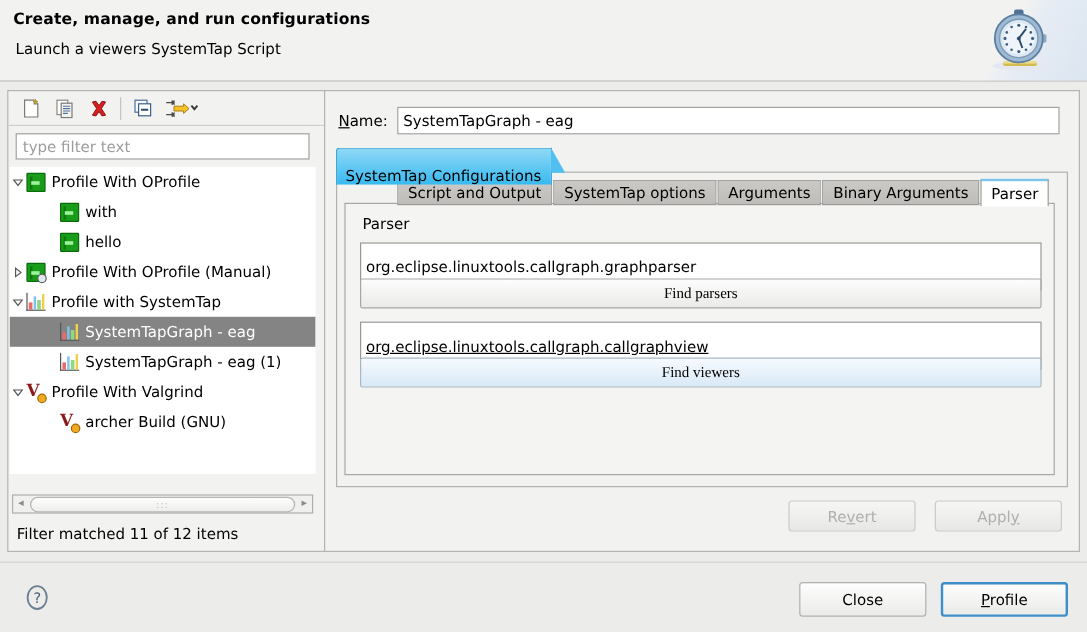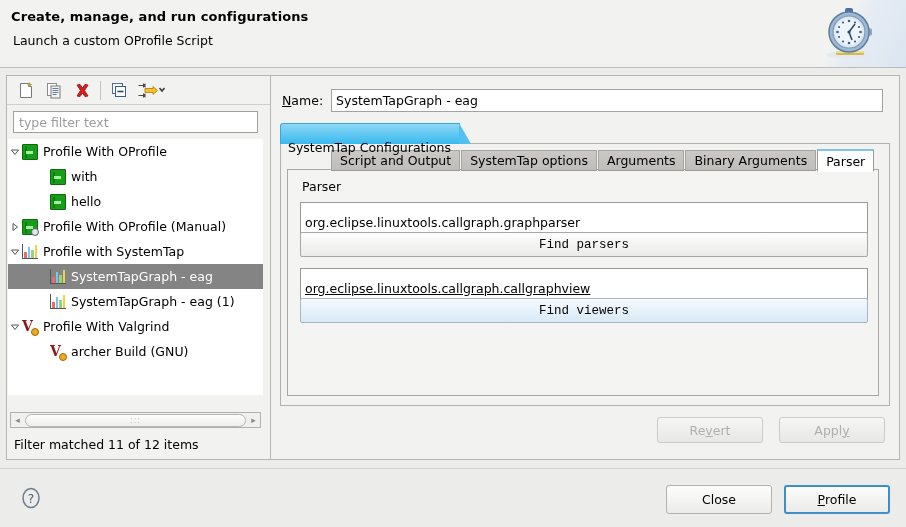--- a/index.html
+++ b/index.html
@@ -259,28 +259,28 @@
   }
 
   .outer-tabfolder {
     position: absolute;
     left: 9px; top: 47px;
     width: 610px; height: 283px;
   }
   .outer-tab {
     position: absolute;
     left: 0; top: 0;
-    height: 21px;
-    padding: 16px 8px 0 7px;
+    height: 31px;
+    padding: 4px 8px 0 7px;
     background: linear-gradient(#8fd8f6, #37b9ef);
     border: 1px solid #3aa9d8;
     border-bottom: none;
     border-radius: 3px 0 0 0;
     box-sizing: border-box;
-    display: flex; align-items: flex-start;
+    display: flex; align-items: flex-end;
     font-size: 12.5px;
     color: #000;
     z-index: 3;
   }
   .outer-tab::after {
     content: "";
     position: absolute;
     right: -12px; top: -1px;
     width: 0; height: 0;
     border-style: solid;
@@ -354,21 +354,21 @@
     outline: none;
   }
   .pbtn {
     position: absolute;
     left: 12px;
     width: 568px; height: 25px;
     background: linear-gradient(#fdfdfd, #eaeae8);
     border: 1px solid #a8a6a4;
     border-radius: 2px;
     box-sizing: border-box;
-    font-family: Liberation Mono, monospace;
+    font-family: Liberation Serif, serif;
     font-size: 12.5px;
     color: #000;
     cursor: default;
   }
   .pbtn.focus {
     background: linear-gradient(#f6fafe, #d8e9f6);
     border-color: #a4b8c6;
   }
 
   .ar-buttons {
@@ -425,21 +425,21 @@
     background: linear-gradient(#fdfdfd, #eaeae8);
     text-align: center;
   }
   u.mn { text-decoration: underline; }
 </style>
 </head>
 <body>
 
 <div class="header">
   <div class="header-title">Create, manage, and run configurations</div>
-  <div class="header-sub">Launch a custom OProfile Script</div>
+  <div class="header-sub">Launch a viewers SystemTap Script</div>
   <div class="header-banner">
     <svg class="stopwatch" width="66" height="58" viewBox="0 0 66 58">
       <ellipse cx="33" cy="51" rx="22" ry="3.5" fill="#e5e9ef"></ellipse>
       <rect x="20" y="47" width="28" height="4" rx="1.5" fill="#d4bb4e"></rect>
       <rect x="20" y="47" width="28" height="2" rx="1" fill="#efe090"></rect>
       <rect x="30" y="36" width="6" height="12" fill="#c8ad44"></rect>
       <path d="M46 22 L56 25 L56 31 L46 34 Z" fill="#8fa8c4"></path>
       <rect x="29" y="4" width="8" height="6" rx="2" fill="#4f7196"></rect>
       <rect x="26" y="8" width="14" height="5" rx="2" fill="#6f93b6"></rect>
       <circle cx="33" cy="28" r="20" fill="#9db9d4"></circle>

